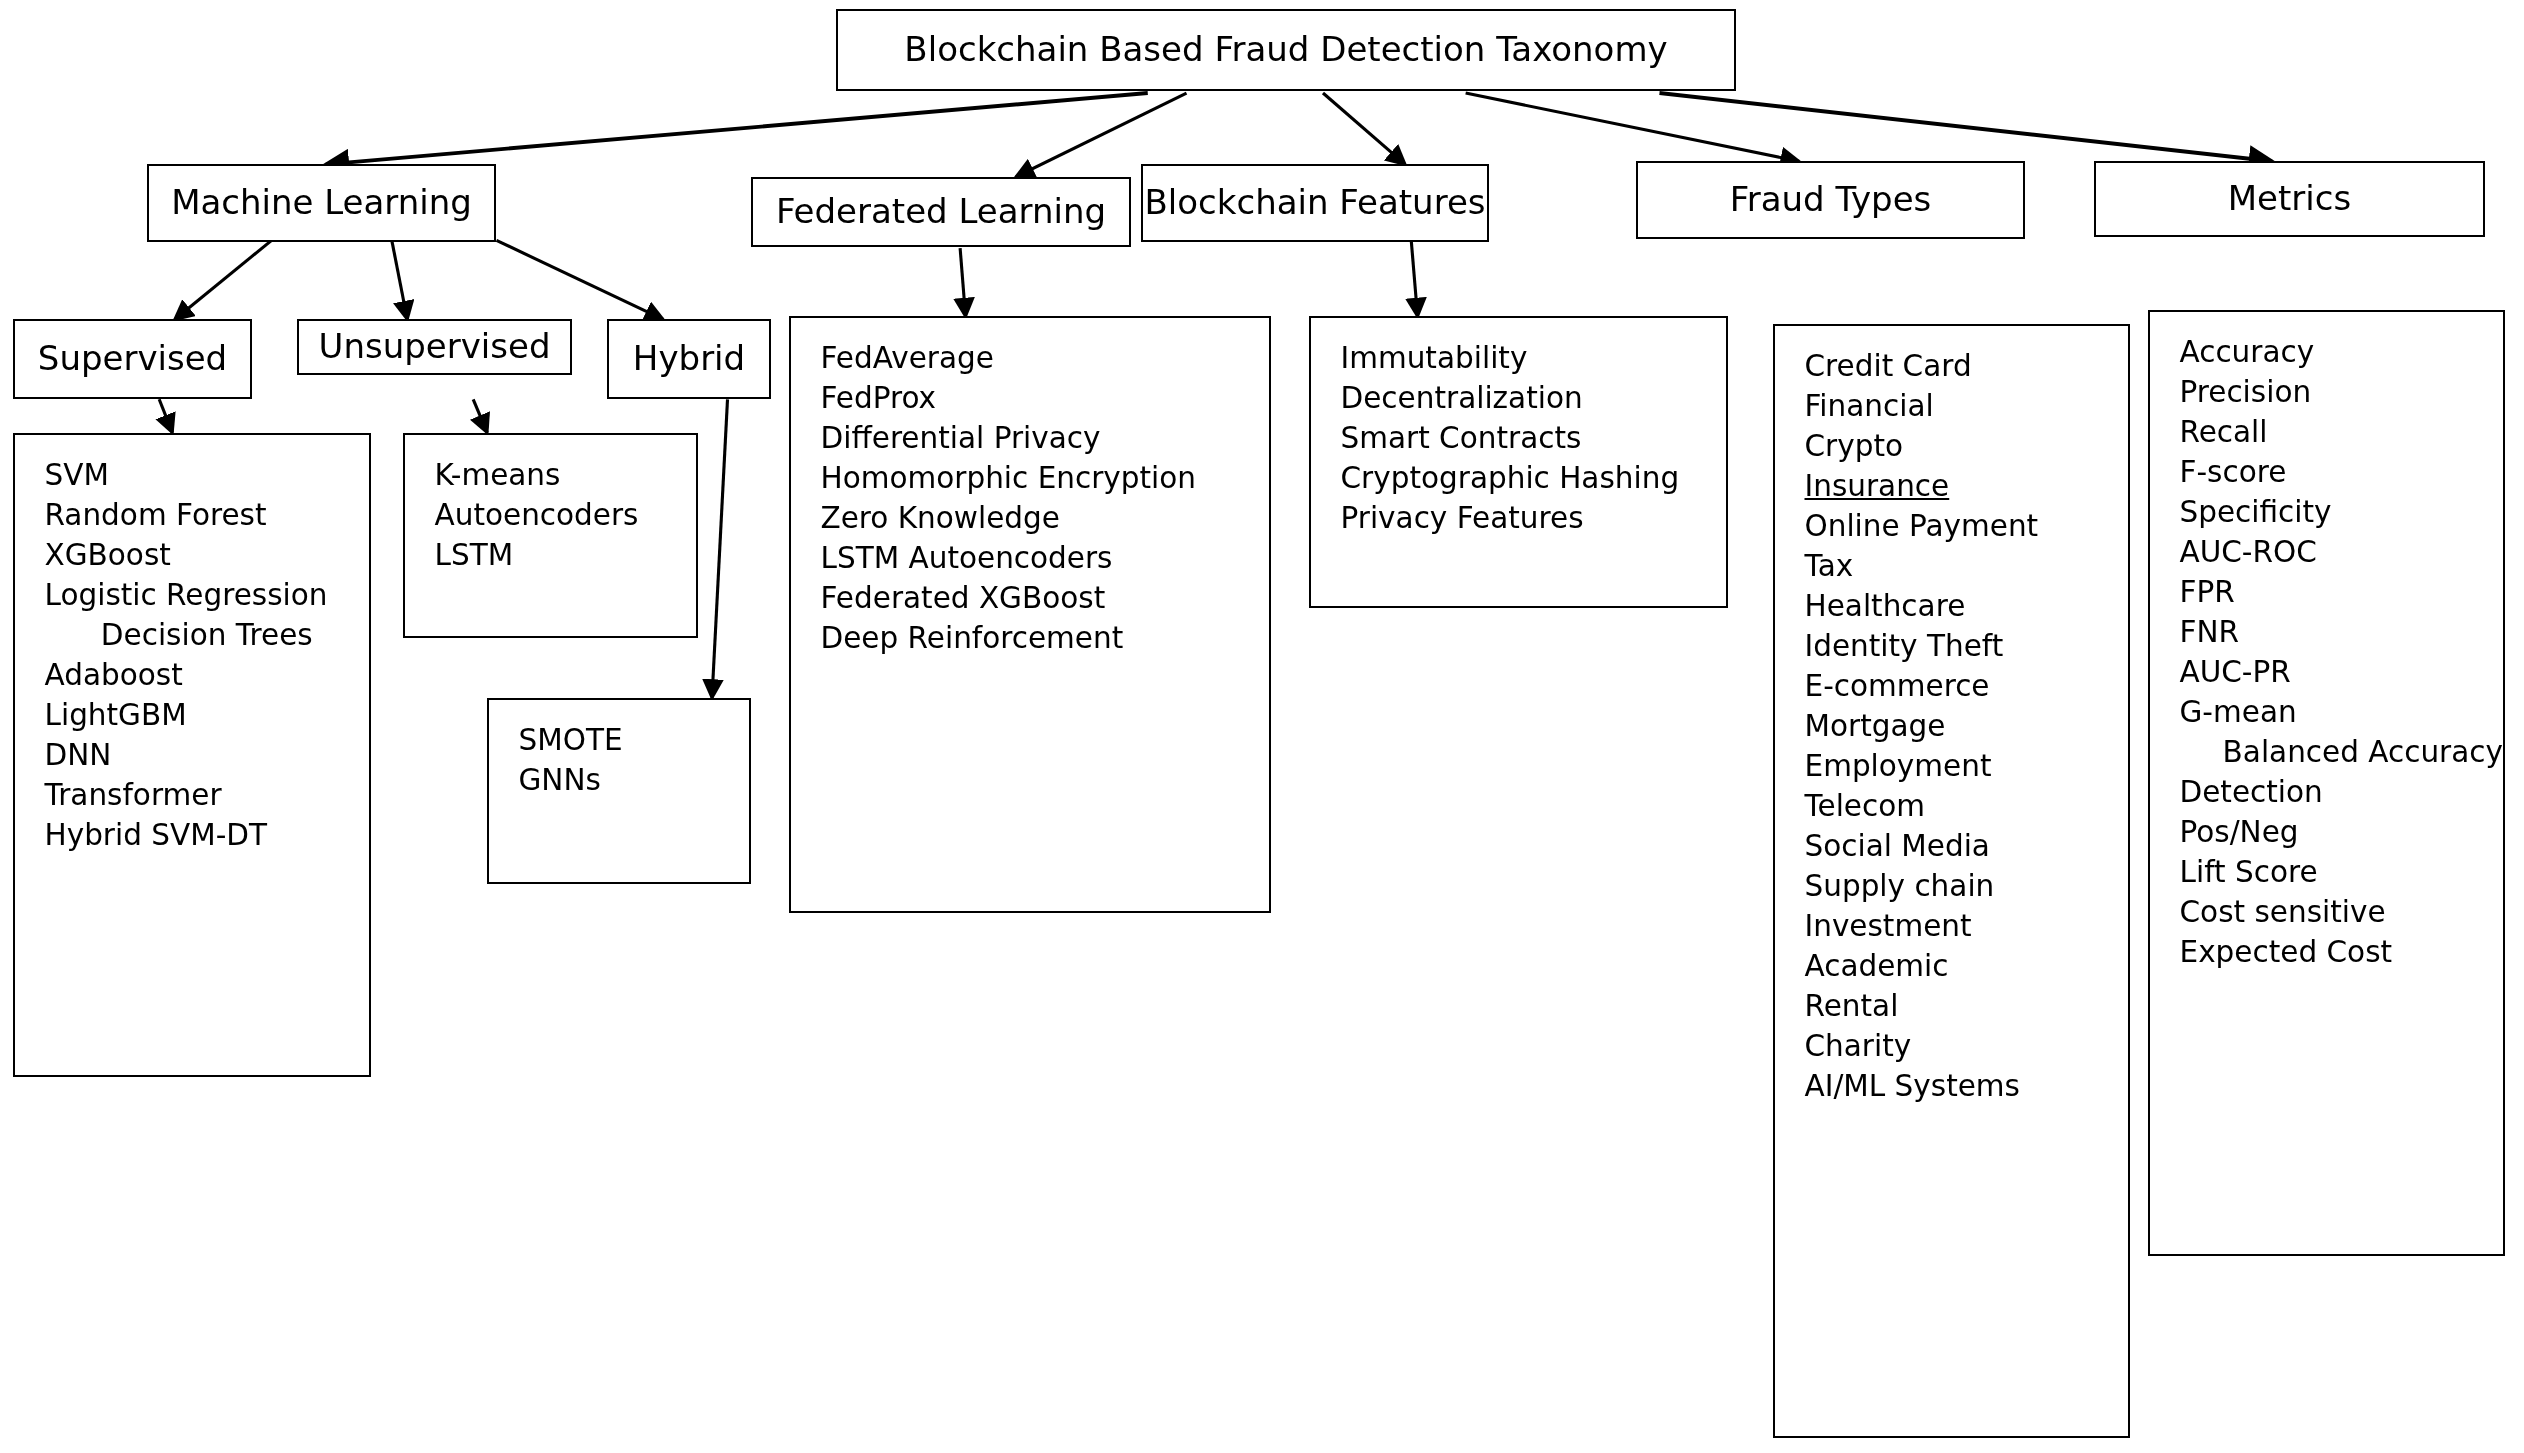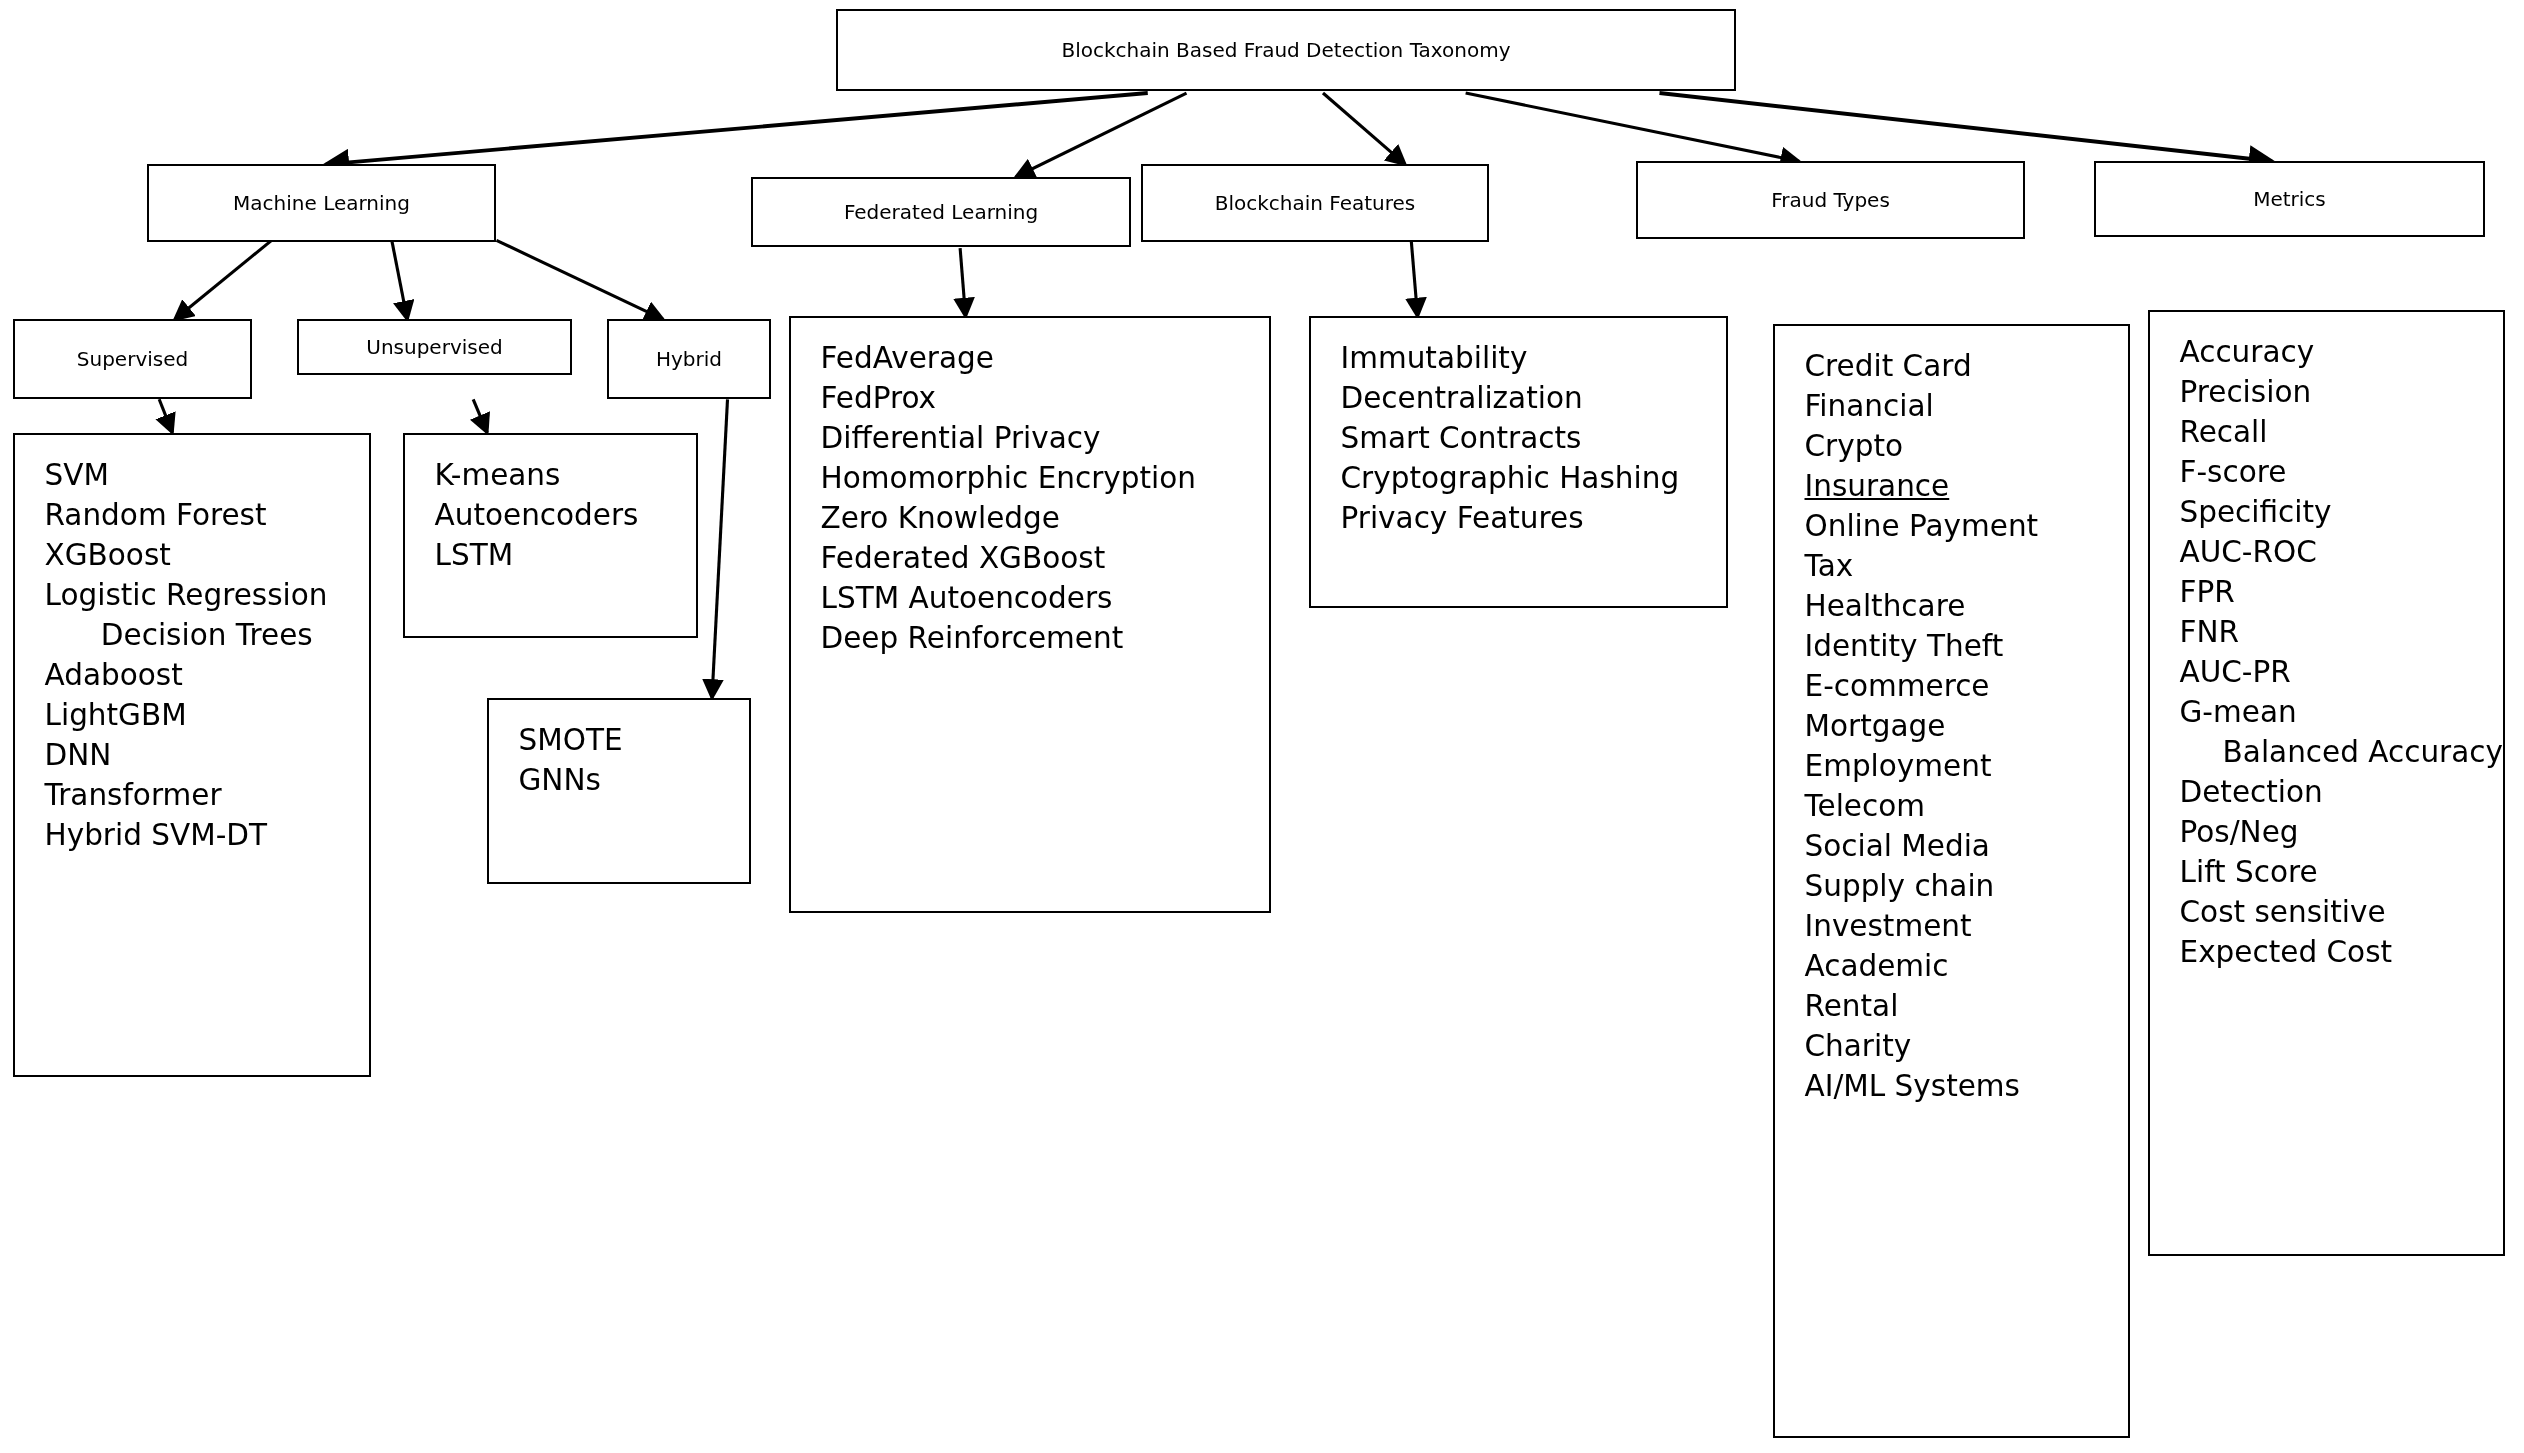--- a/index.html
+++ b/index.html
@@ -29,21 +29,21 @@
     border: 2.3px solid #000000;
     background: #ffffff;
     color: #000000;
   }
   .node.title-node {
     display: flex;
     align-items: center;
     justify-content: center;
   }
   .node-title {
-    font-size: 20px;
+    font-size: 34px;
     line-height: 1.1;
     white-space: nowrap;
     color: #000000;
   }
   .node.list-node {
     padding: 20px 0 20px 29.5px;
   }
   .item {
     font-size: 29.5px;
     line-height: 1.0;
@@ -180,22 +180,22 @@
       </div>
   </div>
 
   <div class="node list-node" style="left:789px; top:316px; width:482px; height:597px;">
     <div>
         <div class="item" style="height: 40px; line-height: 40px;">FedAverage</div>
         <div class="item" style="height: 40px; line-height: 40px;">FedProx</div>
         <div class="item" style="height: 40px; line-height: 40px;">Differential Privacy</div>
         <div class="item" style="height: 40px; line-height: 40px;">Homomorphic Encryption</div>
         <div class="item" style="height: 40px; line-height: 40px;">Zero Knowledge</div>
+        <div class="item" style="height: 40px; line-height: 40px;">LSTM Autoencoders</div>
         <div class="item" style="height: 40px; line-height: 40px;">Federated XGBoost</div>
-        <div class="item" style="height: 40px; line-height: 40px;">LSTM Autoencoders</div>
         <div class="item" style="height: 40px; line-height: 40px;">Deep Reinforcement</div>
       </div>
   </div>
 
   <div class="node list-node" style="left:1309px; top:316px; width:419px; height:292px;">
     <div>
         <div class="item" style="height: 40px; line-height: 40px;">Immutability</div>
         <div class="item" style="height: 40px; line-height: 40px;">Decentralization</div>
         <div class="item" style="height: 40px; line-height: 40px;">Smart Contracts</div>
         <div class="item" style="height: 40px; line-height: 40px;">Cryptographic Hashing</div>

